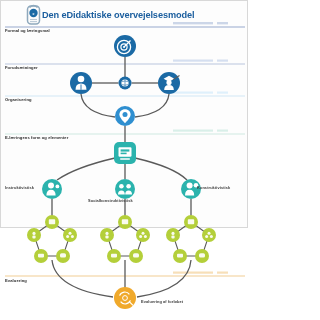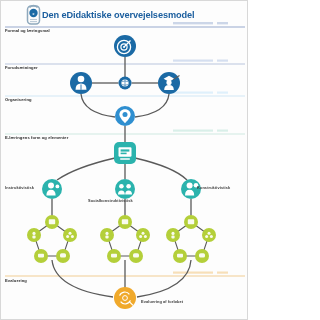--- a/index.html
+++ b/index.html
@@ -5,21 +5,21 @@
   html,body{margin:0;padding:0;}
   body{
     width:248px;height:320px;
     background:#ffffff;
     font-family:"Liberation Sans",sans-serif;
     overflow:hidden;
     position:relative;
   }
   #canvas{
     position:absolute;inset:0;
-    width:248px;height:320px;
+    width:248px;height:228px;
     border:1px solid #d8d8d8;
     box-sizing:border-box;
     background:#fdfdfd;
   }
   svg.layer{position:absolute;left:0;top:0;width:248px;height:320px;}
   .lbl{
     position:absolute;
     font-size:4.1px;
     font-weight:bold;
     color:#2b2b2b;

